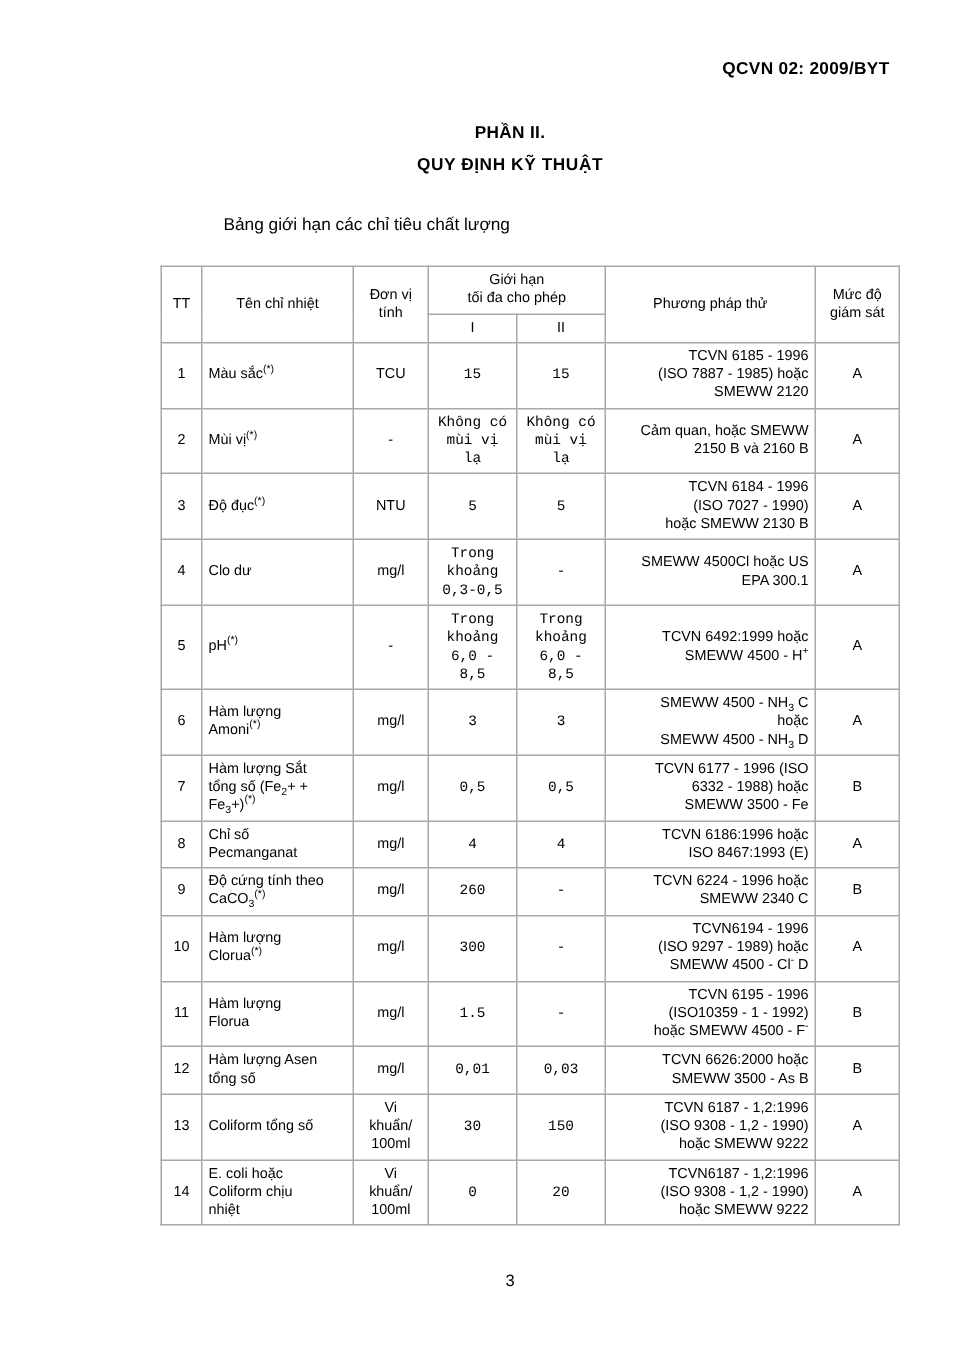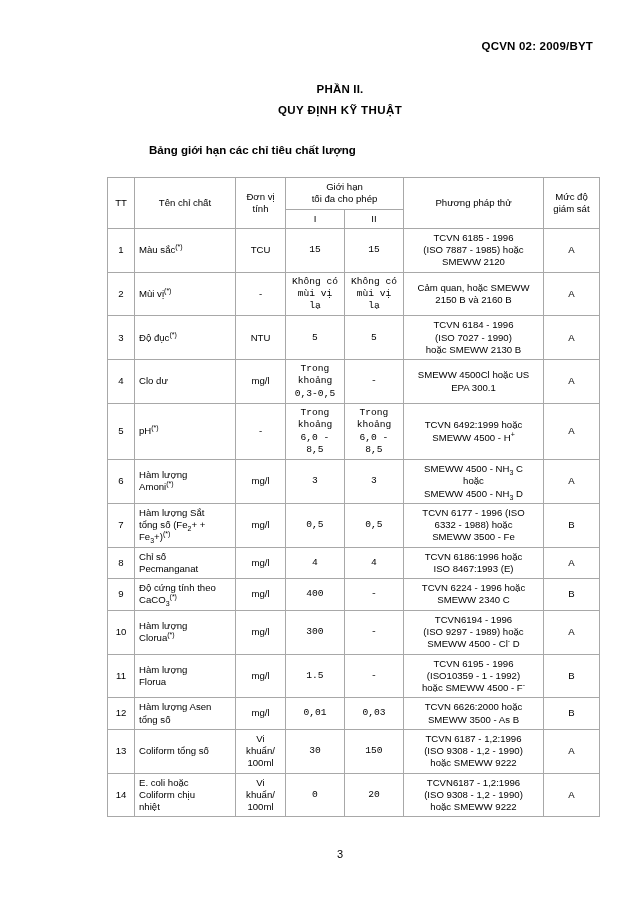--- a/index.html
+++ b/index.html
@@ -48,21 +48,20 @@
     text-align: center;
     font-size: 11.5px;
     font-weight: bold;
     letter-spacing: 0.4px;
   }
   .table-caption {
     position: absolute;
     top: 144px;
     left: 128px;
     font-size: 11.5px;
-    font-weight: bold;
   }
   .table-wrap {
     position: absolute;
     top: 177px;
     left: 86px;
     width: 492px;
   }
   table.qcvn {
     border-collapse: collapse;
     width: 492px;
@@ -87,21 +86,21 @@
   .col-unit    { width: 50px; }
   .col-lim1    { width: 59px; }
   .col-lim2    { width: 59px; }
   .col-method  { width: 140px; }
   .col-level   { width: 56px; }
 
   td.c-tt     { text-align: center; }
   td.c-name   { text-align: left; }
   td.c-unit   { text-align: center; }
   td.c-lim    { text-align: center; font-family: Liberation Mono, monospace; }
-  td.c-method { text-align: center; }
+  td.c-method { text-align: right; }
   td.c-level  { text-align: center; }
 
   .multiline { white-space: pre-line; }
 
   sup, sub {
     font-size: 7px;
     line-height: 0;
   }
   .page-number {
     position: absolute;
@@ -132,21 +131,21 @@
         <col class="col-name">
         <col class="col-unit">
         <col class="col-lim1">
         <col class="col-lim2">
         <col class="col-method">
         <col class="col-level">
       </colgroup>
       <thead>
         <tr>
           <th rowspan="2">TT</th>
-          <th rowspan="2">Tên chỉ chất</th>
+          <th rowspan="2">Tên chỉ nhiệt</th>
           <th rowspan="2" class="multiline">Đơn vị
 tính</th>
           <th colspan="2" class="multiline">Giới hạn
 tối đa cho phép</th>
           <th rowspan="2">Phương pháp thử</th>
           <th rowspan="2" class="multiline">Mức độ
 giám sát</th>
         </tr>
         <tr>
           <th>I</th>
@@ -223,21 +222,21 @@
             <td class="c-unit">mg/l</td>
             <td class="c-lim">4</td>
             <td class="c-lim">4</td>
             <td class="c-method">TCVN 6186:1996 hoặc<br>ISO 8467:1993 (E)</td>
             <td class="c-level">A</td>
           </tr>
           <tr>
             <td class="c-tt">9</td>
             <td class="c-name">Độ cứng tính theo<br>CaCO<sub>3</sub><sup>(*)</sup></td>
             <td class="c-unit">mg/l</td>
-            <td class="c-lim">400</td>
+            <td class="c-lim">260</td>
             <td class="c-lim">-</td>
             <td class="c-method">TCVN 6224 - 1996 hoặc<br>SMEWW 2340 C</td>
             <td class="c-level">B</td>
           </tr>
           <tr>
             <td class="c-tt">10</td>
             <td class="c-name">Hàm lượng<br>Clorua<sup>(*)</sup></td>
             <td class="c-unit">mg/l</td>
             <td class="c-lim">300</td>
             <td class="c-lim">-</td>

